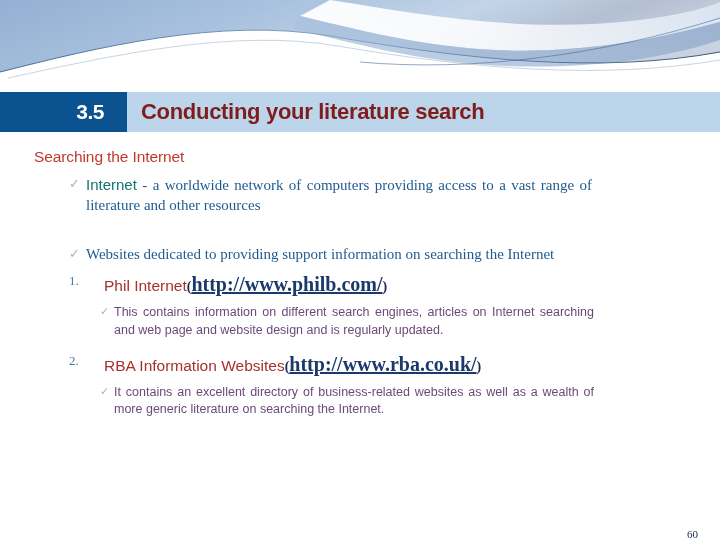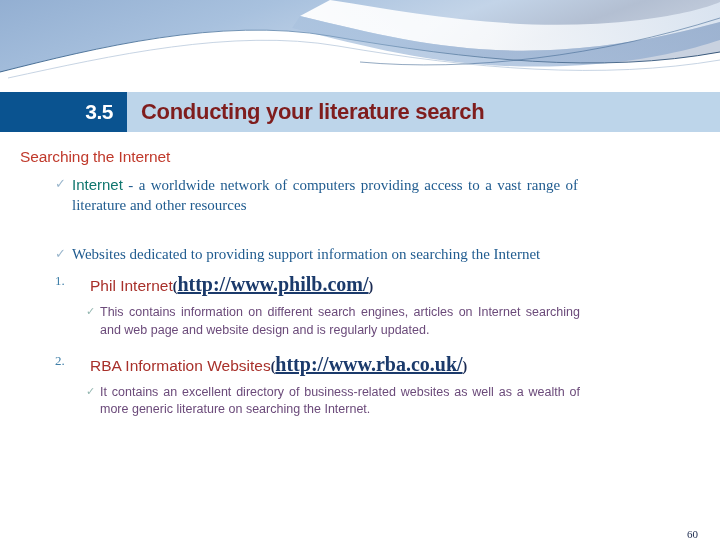--- a/index.html
+++ b/index.html
@@ -33,21 +33,21 @@
     height: 40px;
     display: flex;
     align-items: stretch;
   }
   .title-number-box {
     width: 127px;
     background: #0a5390;
     display: flex;
     align-items: center;
     justify-content: flex-end;
-    padding-right: 14px;
+    padding-right: 23px;
     box-sizing: border-box;
   }
   .title-number {
     color: #ffffff;
     font-family: "Liberation Sans", sans-serif;
     font-weight: bold;
     font-size: 21px;
     letter-spacing: -0.5px;
   }
   .title-text-box {
@@ -65,20 +65,21 @@
     font-size: 22px;
     letter-spacing: -0.3px;
   }
 
   
   .content {
     position: absolute;
     left: 0;
     top: 140px;
     width: 608px;
+    padding-left: 14px;
   }
 
   .section-heading {
     margin: 8px 0 0 20px;
     color: #c0392b;
     font-family: "Liberation Sans", sans-serif;
     font-size: 15.5px;
     letter-spacing: -0.1px;
   }
 

